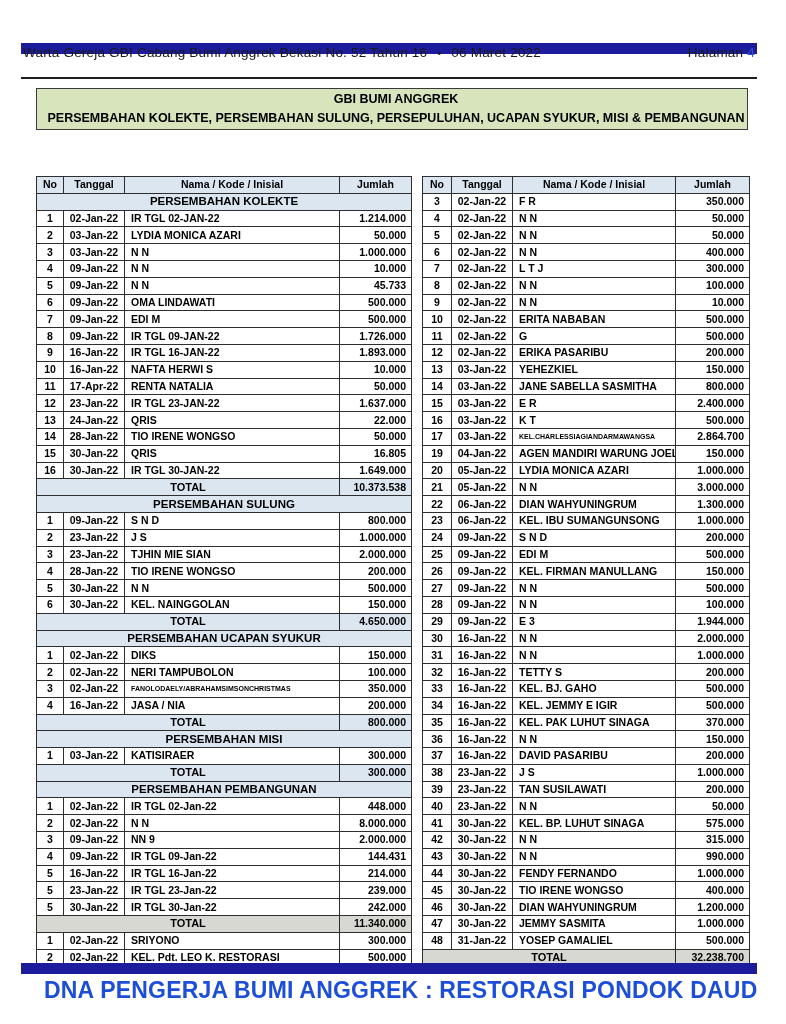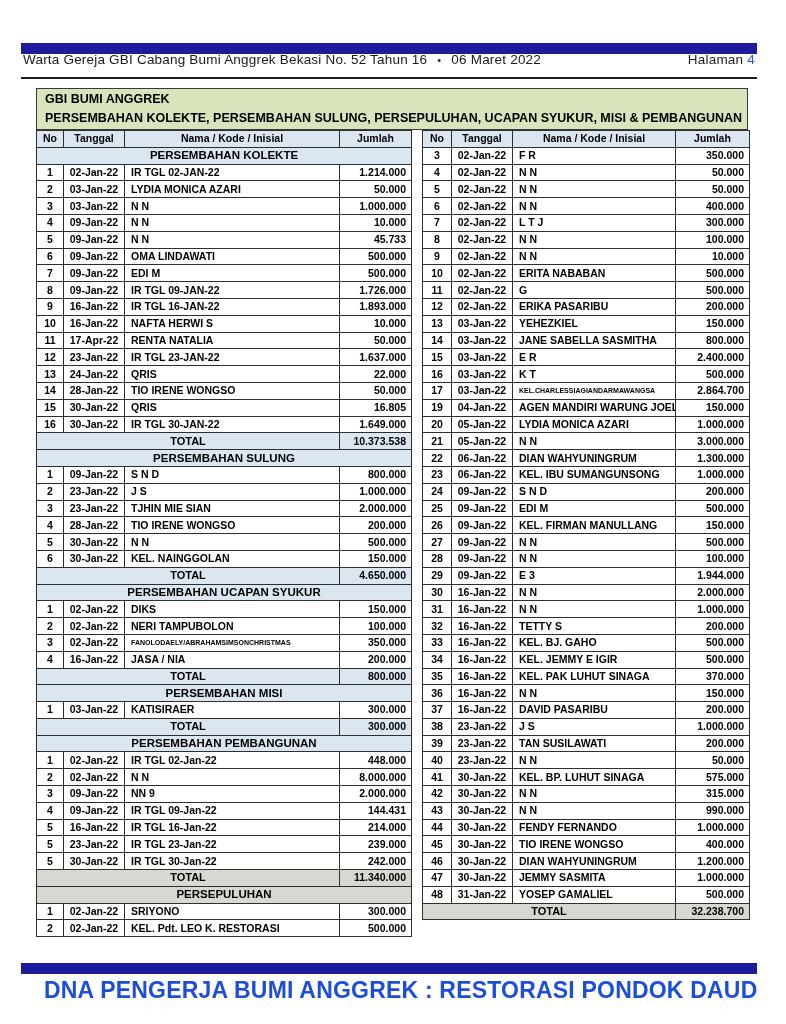--- a/index.html
+++ b/index.html
@@ -4,40 +4,40 @@
 <style>
   html,body{margin:0;padding:0;background:#e8e8e8;}
   .page{
     position:relative;width:786px;height:1024px;background:#ffffff;
     font-family:"Liberation Sans",sans-serif;color:#111;overflow:hidden;
     margin:0 auto;
   }
   
   .mast-bar{position:absolute;left:21px;top:43px;width:736px;height:11px;background:var(--navy,#1c1c9c);}
   .mast-line{
-    position:absolute;left:21px;top:52px;width:736px;display:flex;
+    position:absolute;left:21px;top:45px;width:736px;display:flex;
     justify-content:space-between;align-items:baseline;
     font-size:13.5px;letter-spacing:.2px;color:#1a1a1a;
   }
   .mast-left{white-space:nowrap;padding-left:2px;}
   .mast-bullet{padding:0 10px;font-size:11px;}
   .mast-right{white-space:nowrap;padding-right:2px;}
   .mast-page-num{color:var(--pgblue,#3355cc);padding-left:4px;}
   .mast-rule{position:absolute;left:21px;top:77px;width:736px;height:0;border-top:2.5px solid #1d1d1d;}
 
   
   .report{position:absolute;left:36px;top:88px;width:712px;}
   .title-block{
     box-sizing:border-box;width:712px;border:1.5px solid #3a3a3a;
     background:var(--titlebg,#d7e4bc);
-    font-weight:bold;font-size:12.5px;line-height:18.5px;
+    text-align:center;font-weight:bold;font-size:12.5px;line-height:18.5px;
     padding:1px 0 2px 8px;color:#000;
   }
   .tables{display:flex;gap:10px;align-items:flex-start;margin-top:0;}
-  table{border-collapse:collapse;table-layout:fixed;background:#fff;}
+  table{border-collapse:collapse;table-layout:fixed;background:#fff;margin-top:46px;}
   table.left{width:375px;}
   table.right{width:327px;}
   th,td{
     box-sizing:border-box;border:1.5px solid #2e2e2e;
     font-size:10.5px;font-weight:bold;line-height:11px;
     height:16.8px;padding:0 3px;overflow:hidden;white-space:nowrap;
     vertical-align:middle;color:#000;
   }
   thead th{background:var(--bluebg,#dce6f1);text-align:center;font-size:10.5px;}
   td.c-no{text-align:center;padding:0 1px;}
@@ -323,23 +323,20 @@
             <tr>
               <td class="c-no">5</td>
               <td class="c-date">30-Jan-22</td>
               <td class="c-name">IR TGL 30-Jan-22</td>
               <td class="c-amt">242.000</td>
             </tr>
             <tr class="tot gray">
               <td colspan="3" class="tot-label">TOTAL</td>
               <td class="amt">11.340.000</td>
             </tr>
-            <tr class="sec gray">
-              <td colspan="4">PERSEPULUHAN</td>
-            </tr>
             <tr>
               <td class="c-no">1</td>
               <td class="c-date">02-Jan-22</td>
               <td class="c-name">SRIYONO</td>
               <td class="c-amt">300.000</td>
             </tr>
             <tr>
               <td class="c-no">2</td>
               <td class="c-date">02-Jan-22</td>
               <td class="c-name">KEL. Pdt. LEO K. RESTORASI</td>

